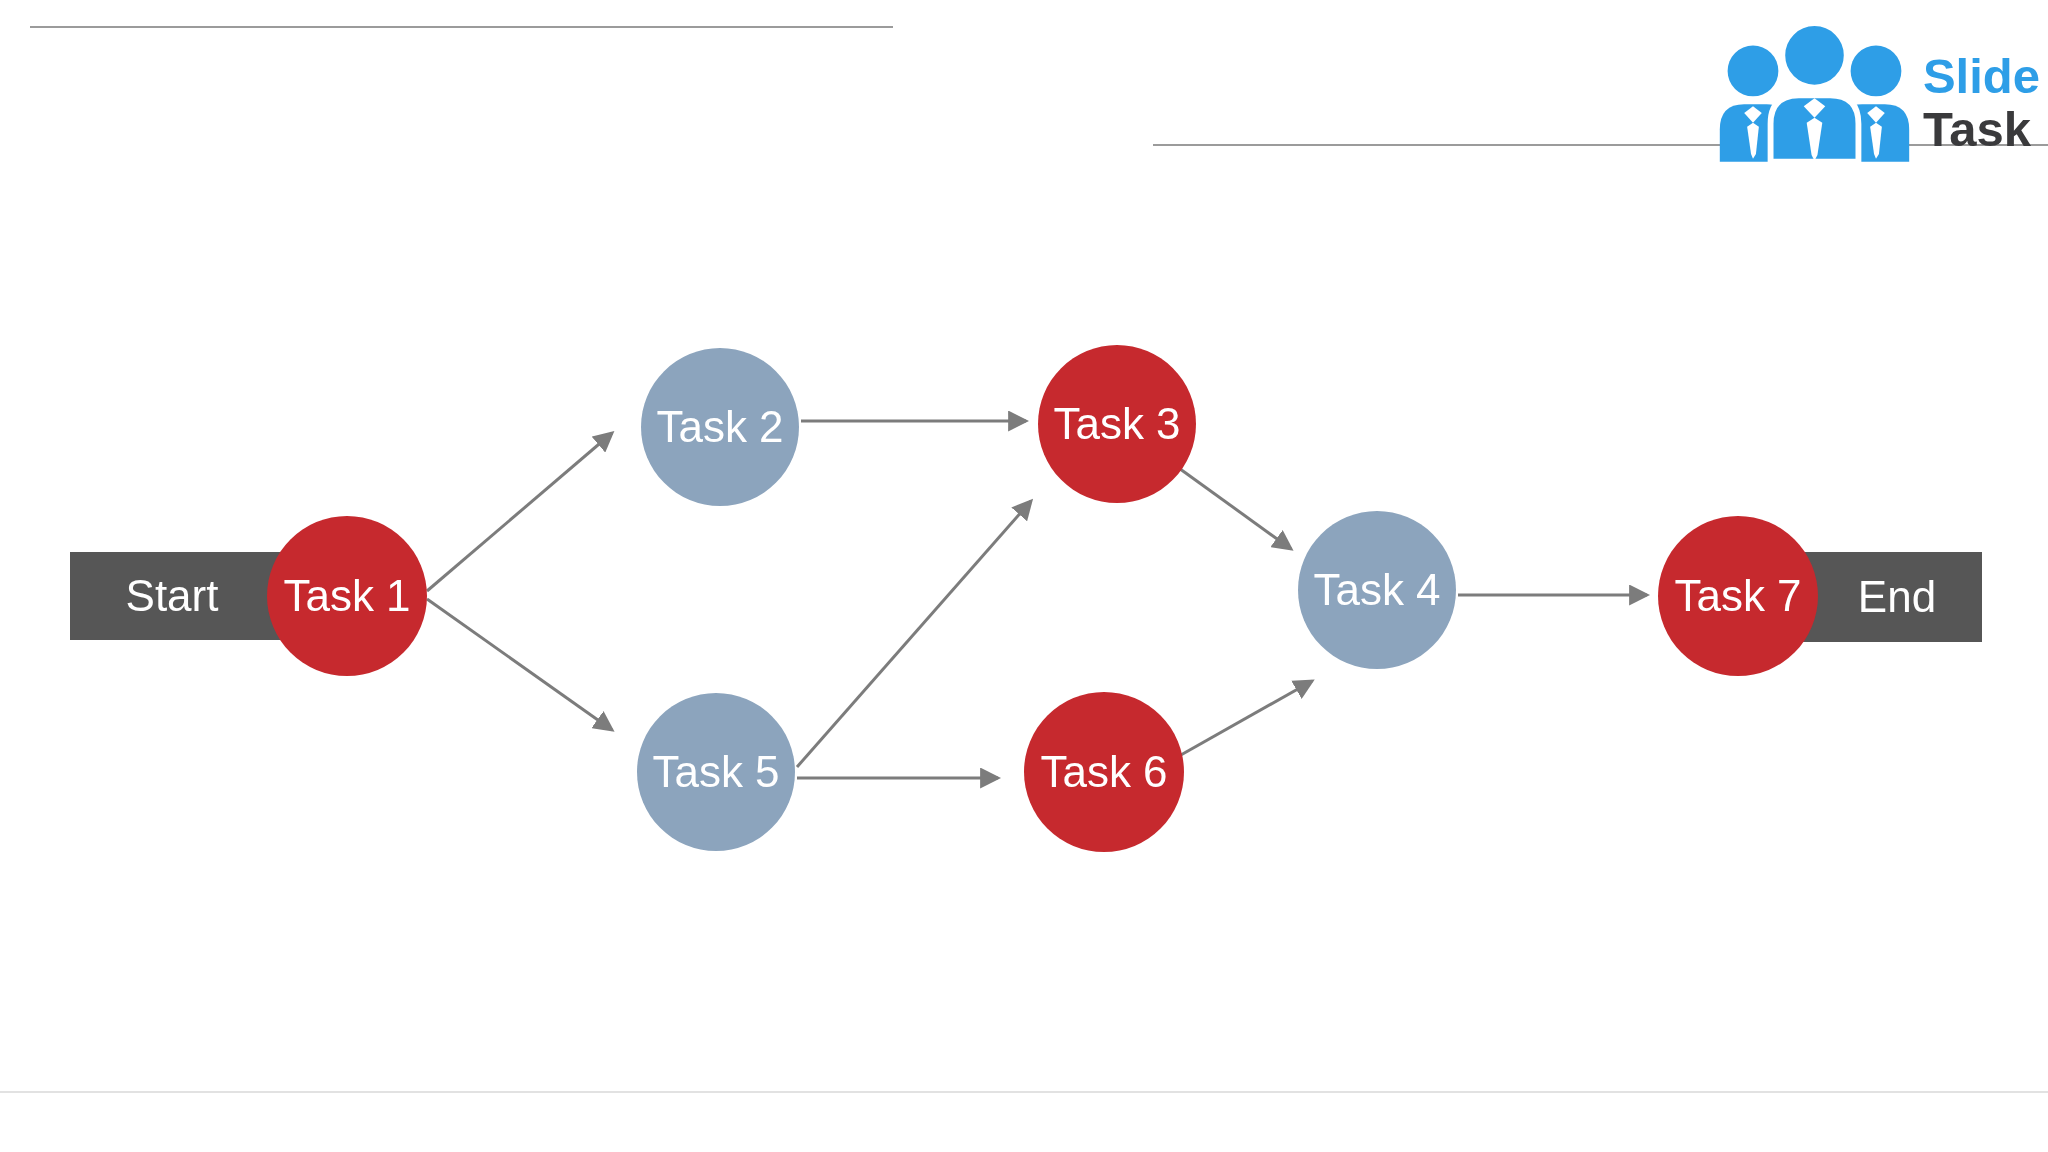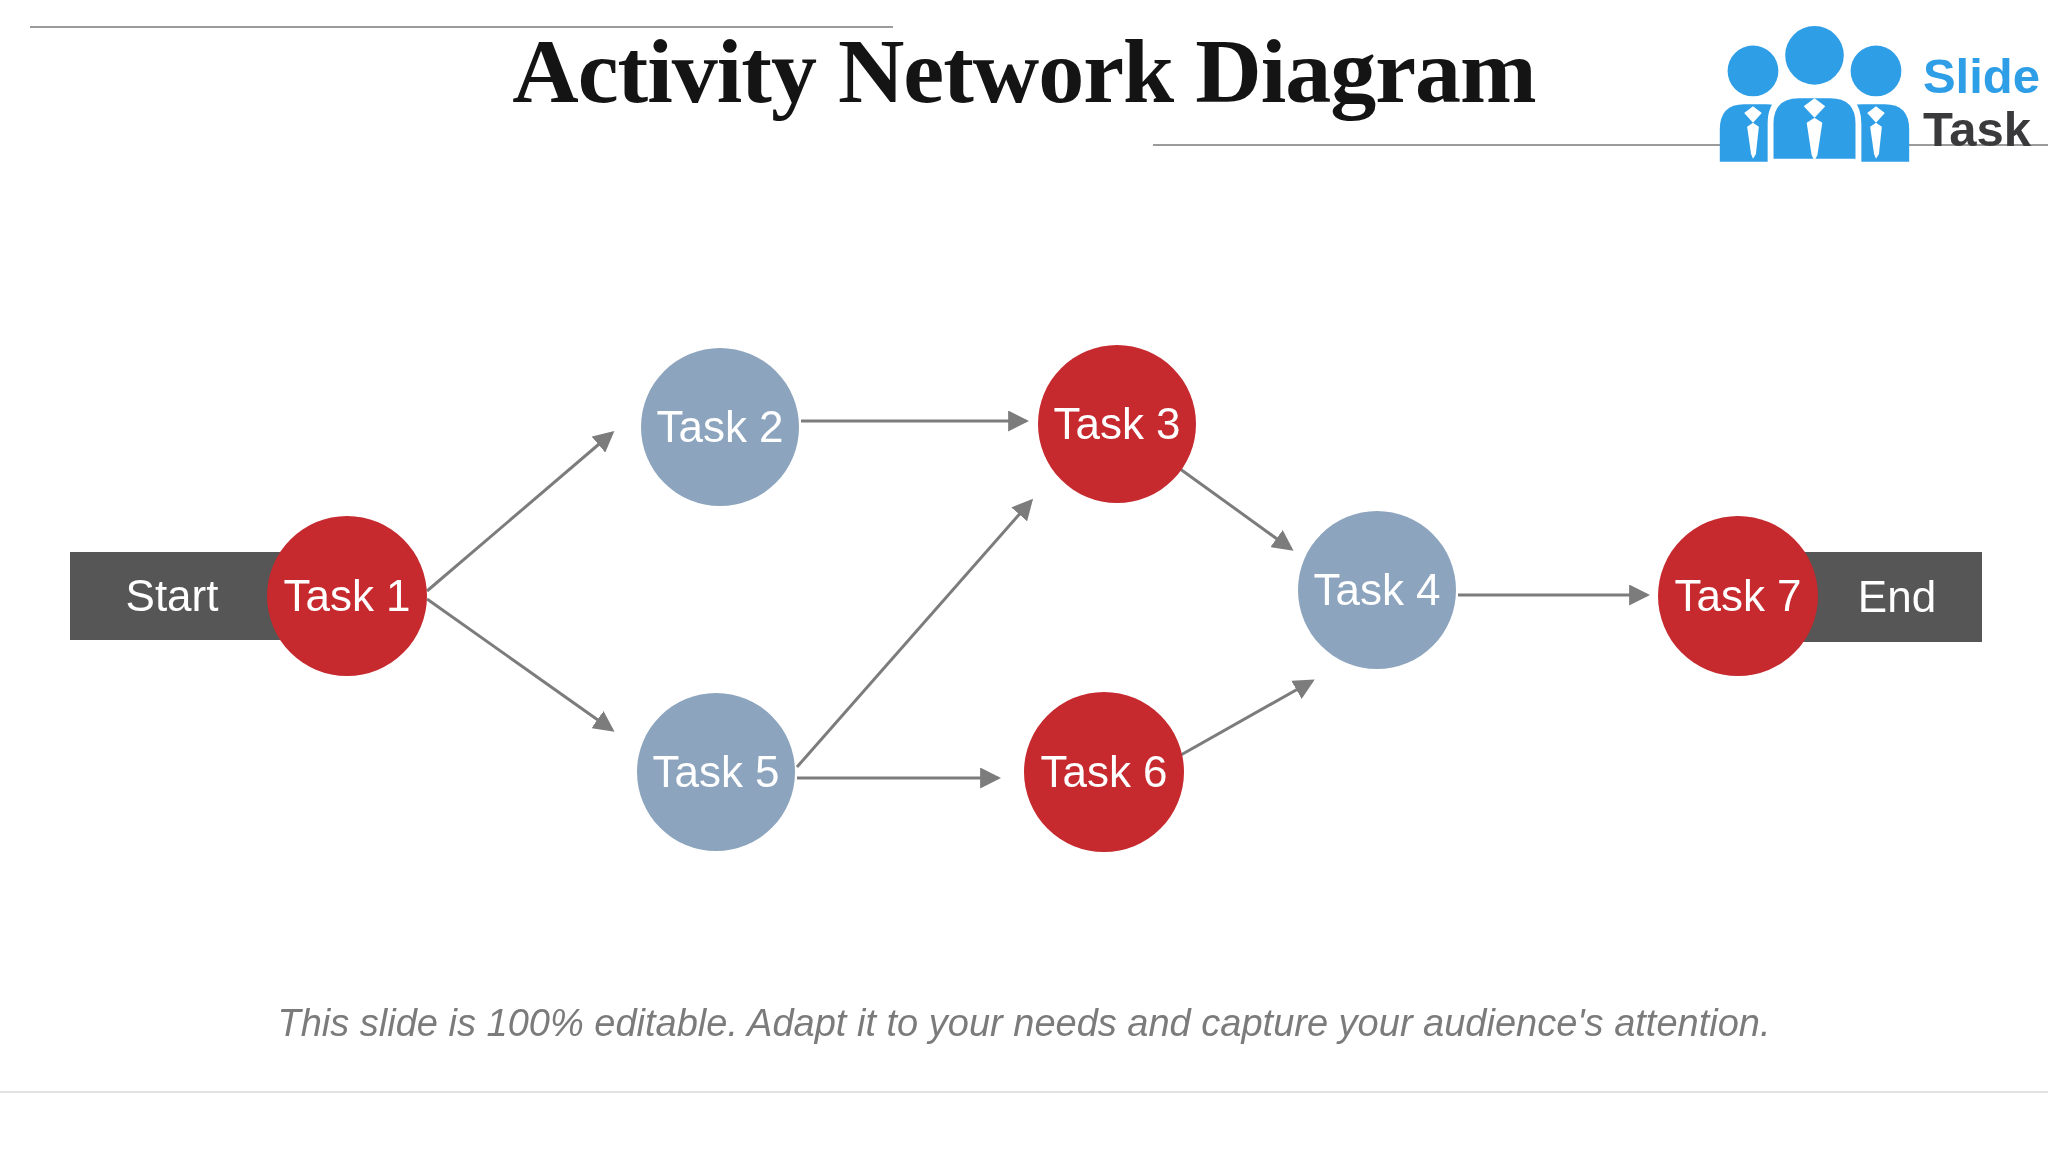--- a/index.html
+++ b/index.html
@@ -51,21 +51,20 @@
 </style>
 </head>
 <body>
 
 <div class="slide">
 
   <div class="deco-line line-top-left"></div>
   <div class="deco-line line-title-right"></div>
   <div class="deco-line line-bottom"></div>
 
-  <h1 class="page-title">Activity Network Diagram</h1>
 
   <div class="logo">
     <svg class="logo-icon" viewBox="0 0 210 145">
 
       <circle cx="42" cy="52" r="26" fill="#2e9ee7"></circle>
       <path d="M8,145 V112 Q8,86 33,86 H56 Q78,86 78,110 V145 Z" fill="#2e9ee7"></path>
       <polygon points="42,88 33,95 42,105 51,95" fill="#ffffff"></polygon>
       <polygon points="42,105 36,109 40,137 42,142 45,137 48,109" fill="#ffffff"></polygon>
 
       <circle cx="168" cy="52" r="26" fill="#2e9ee7"></circle>
@@ -113,15 +112,14 @@
         <text x="1117" y="424" fill="#ffffff" font-size="44" text-anchor="middle" dy="0.35em">Task 3</text>
         <text x="1377" y="590" fill="#ffffff" font-size="44" text-anchor="middle" dy="0.35em">Task 4</text>
         <text x="716" y="772" fill="#ffffff" font-size="44" text-anchor="middle" dy="0.35em">Task 5</text>
         <text x="1104" y="772" fill="#ffffff" font-size="44" text-anchor="middle" dy="0.35em">Task 6</text>
         <text x="1738" y="596" fill="#ffffff" font-size="44" text-anchor="middle" dy="0.35em">Task 7</text>
         <text x="172" y="596" fill="#ffffff" font-size="44" text-anchor="middle" dy="0.35em">Start</text>
         <text x="1897" y="597" fill="#ffffff" font-size="44" text-anchor="middle" dy="0.35em">End</text>
       </svg>
   </div>
 
-  <div class="caption">This slide is 100% editable. Adapt it to your needs and capture your audience's attention.</div>
 
 </div>
 
 </body></html>

